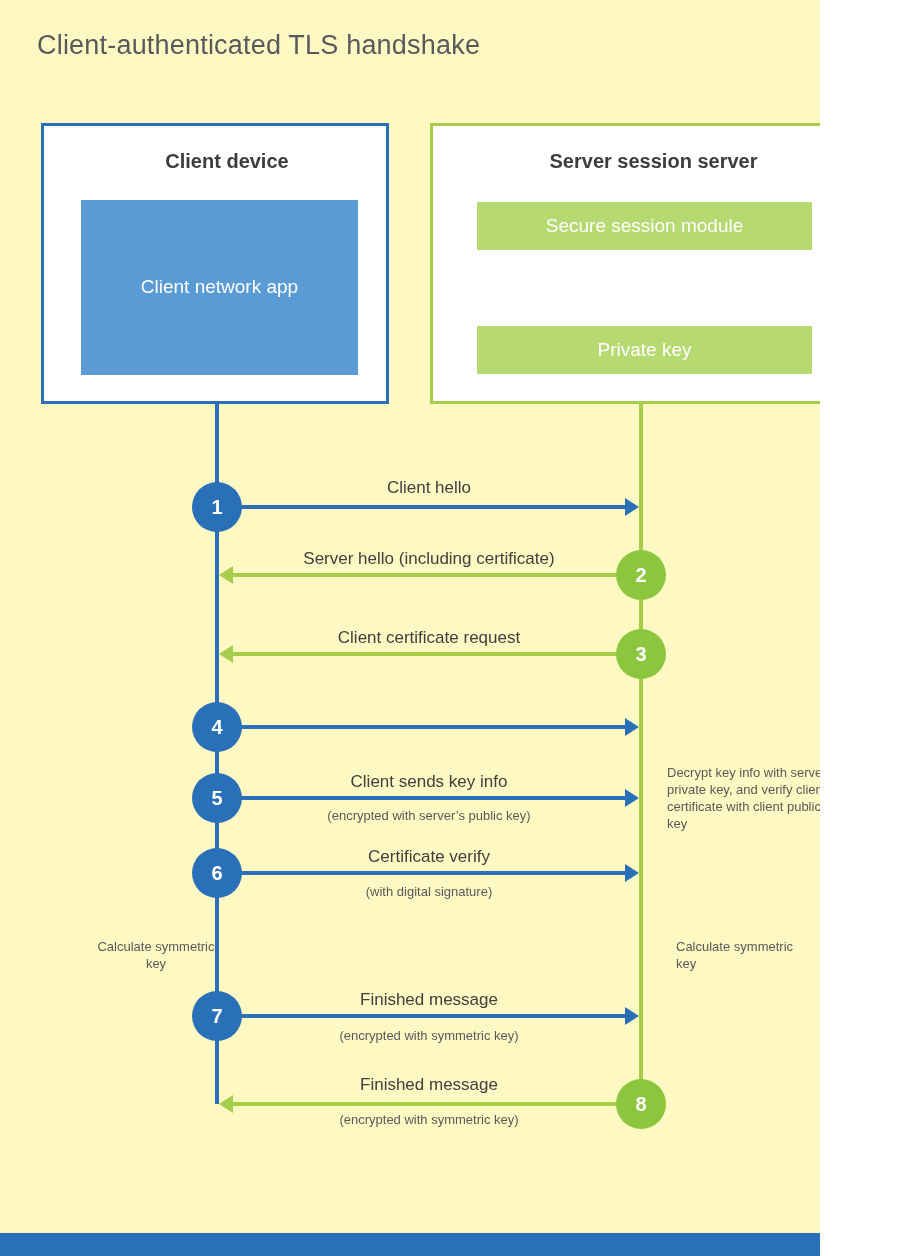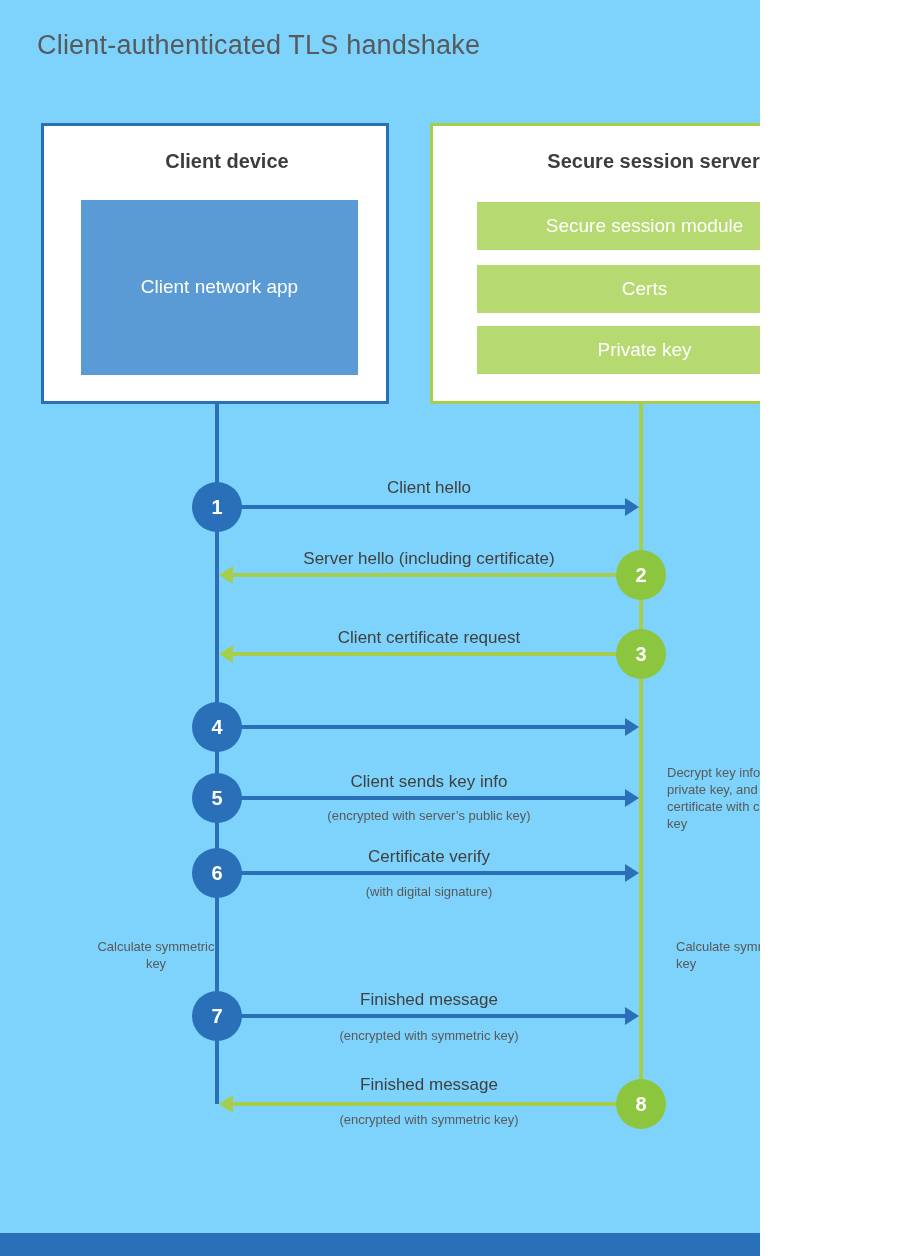--- a/index.html
+++ b/index.html
@@ -1,20 +1,20 @@
 <!DOCTYPE html>
 <html><head>
 <meta charset="utf-8">
 <style>
   html, body { margin: 0; padding: 0; background: #ffffff; }
   .canvas {
     position: relative;
-    width: 760px;
+    width: 820px;
     height: 1256px;
-    background: #7dd3fc;
+    background: #fef9c3;
     font-family: "Liberation Sans", sans-serif;
     overflow: hidden;
   }
   .page-title {
     position: absolute;
     left: 37px; top: 30px;
     font-size: 27px;
     font-weight: normal;
     color: #58595b;
     margin: 0;
@@ -130,23 +130,22 @@
   <h1 class="page-title">Client-authenticated TLS handshake</h1>
 
   <div class="actor-box client-box">
     <div class="box-title">Client device</div>
     <div class="client-app">
       <span>Client network app</span>
     </div>
   </div>
 
   <div class="actor-box server-box">
-    <div class="box-title">Secure session server</div>
+    <div class="box-title">Server session server</div>
     <div class="server-module mod-0">Secure session module</div>
-    <div class="server-module mod-1">Certs</div>
     <div class="server-module mod-2">Private key</div>
   </div>
 
   <div class="lifeline blue" style="left:215px; top:402px; height:702px;"></div>
   <div class="lifeline green" style="left:639px; top:402px; height:702px;"></div>
 
   <div class="msg-label" style="top:478px;">Client hello</div>
   <div class="arrow-line blue" style="left:217px; top:505px; width:408px;"></div>
   <div class="arrowhead right blue" style="left:625px; top:498px;"></div>
 

